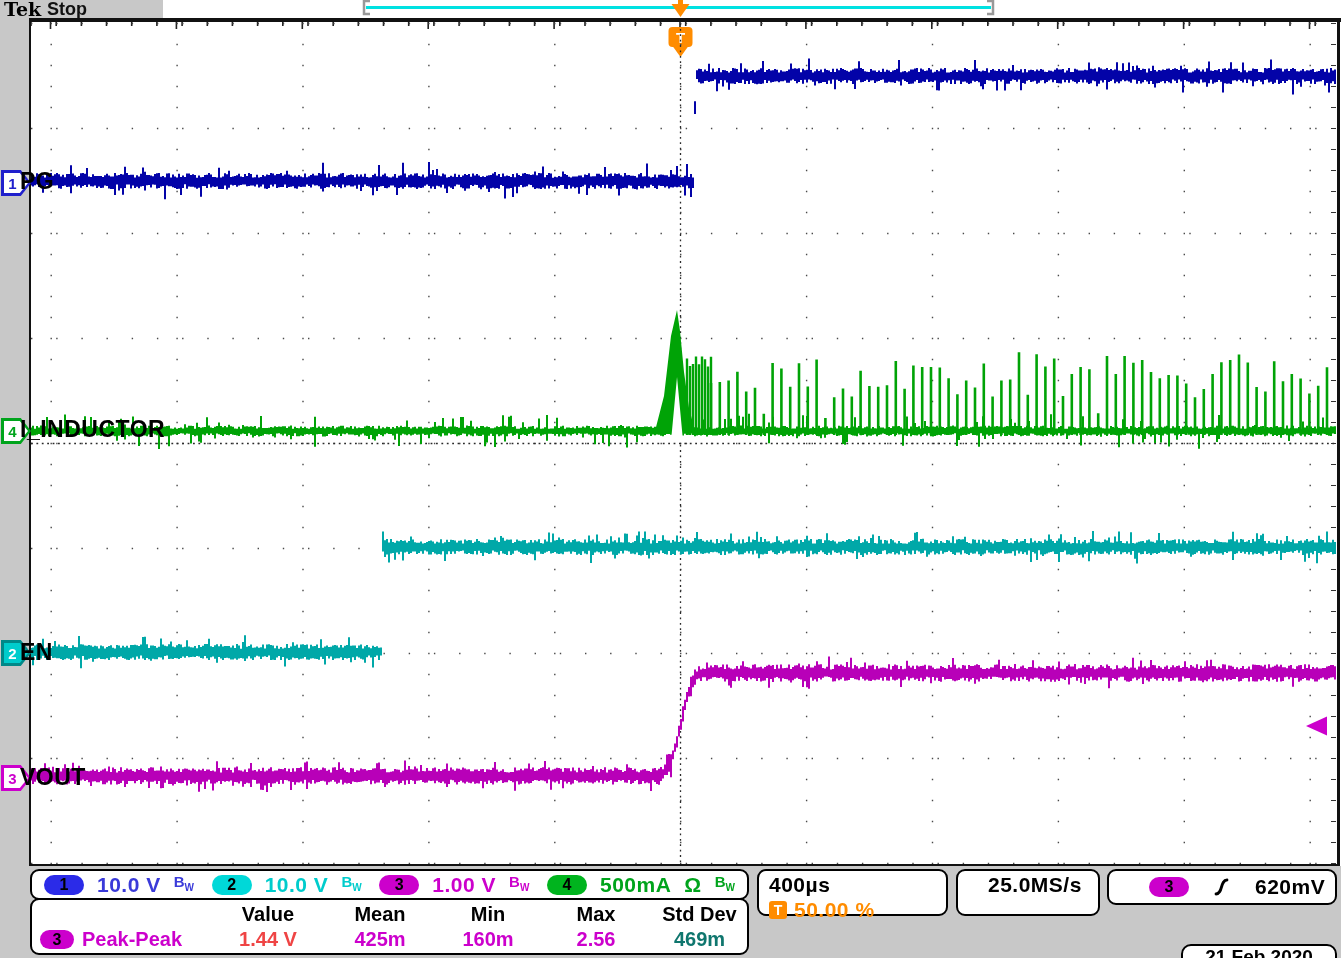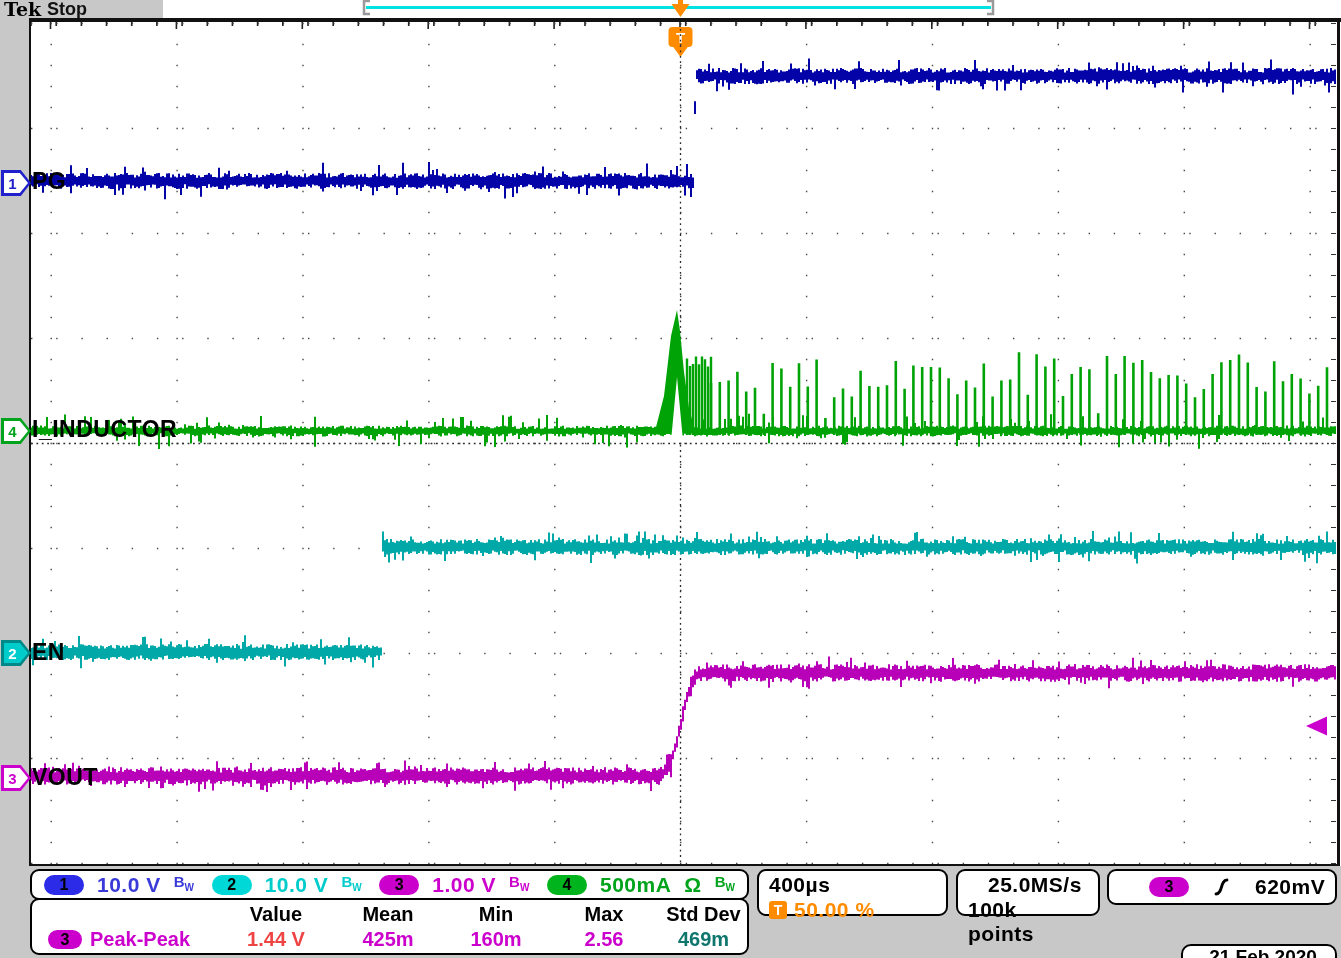--- a/index.html
+++ b/index.html
@@ -8,22 +8,22 @@
   .chrome{position:absolute;background:#c8c8c8;}
   #svgcanvas{position:absolute;left:0;top:0;}
   .brand{position:absolute;left:4px;top:-2px;font-family:"DejaVu Serif",serif;
          font-weight:bold;font-size:19px;color:#000;}
   .acqstate{position:absolute;left:47px;top:-1px;font-weight:700;font-size:18px;color:#111;}
   .chbadge{position:absolute;left:1px;width:30px;height:26px;}
   .chbadge .outer{position:absolute;inset:0;clip-path:polygon(0 0,66% 0,100% 50%,66% 100%,0 100%);}
   .chbadge .inner{position:absolute;inset:3px;clip-path:polygon(0 0,66% 0,100% 50%,66% 100%,0 100%);
                   display:flex;align-items:center;justify-content:center;
                   font-weight:bold;font-size:15px;padding-right:7px;box-sizing:border-box;}
-  .wavelabel{position:absolute;left:32px;font-weight:700;font-size:23px;color:#000;letter-spacing:.5px;}
-  .box{position:absolute;background:#fff;border:2px solid #000;border-radius:9px;box-sizing:border-box;padding-left:8px;}
+  .wavelabel{position:absolute;left:20px;font-weight:700;font-size:23px;color:#000;letter-spacing:.5px;}
+  .box{position:absolute;background:#fff;border:2px solid #000;border-radius:9px;box-sizing:border-box;}
   .pill{border-radius:10px;display:flex;align-items:center;justify-content:center;
         width:40px;height:20px;font-weight:bold;font-size:16px;color:#000;flex:none;}
   .bw{font-weight:bold;font-size:15px;line-height:16px;flex:none;}
   .bw sub{font-size:10px;}
   .chgrp{display:flex;align-items:center;gap:13px;}
   .readout{font-weight:700;font-size:21px;letter-spacing:.5px;}
   .meas-grid{display:grid;grid-template-columns:180px 112px 112px 104px 112px 1fr;
              grid-auto-rows:25px;align-items:center;padding-top:2px;}
   .meas-h{font-weight:700;font-size:20px;color:#000;text-align:center;}
   .meas-v{font-weight:700;font-size:20px;text-align:center;}
@@ -119,21 +119,20 @@
   <div class="box" style="left:757px;top:869px;width:191px;height:47px;padding:2px 10px;">
     <div class="readout" style="color:#000;">400µs</div>
     <div style="display:flex;align-items:center;gap:7px;margin-top:1px;">
       <div class="tbadge">T</div>
       <span class="readout" style="color:#ff8c00;">50.00 %</span>
     </div>
   </div>
 
   <div class="box" style="left:956px;top:869px;width:144px;height:47px;padding:2px 10px;">
     <div class="readout" style="color:#000;margin-left:20px;">25.0MS/s</div>
-    <div class="readout" style="color:#000;margin-top:1px;">100k points</div>
   </div>
 
   <div class="box" style="left:1107px;top:869px;width:230px;height:36px;display:flex;align-items:center;gap:24px;padding-left:40px;">
     <div class="pill" style="background:#cc00cc;">3</div>
     <svg width="18" height="20">
       <path d="M3,17 C10,17 7,3 14,3" stroke="#000" stroke-width="2.8" fill="none" stroke-linecap="round"></path>
     </svg>
     <span class="readout" style="color:#000;">620mV</span>
   </div>
 

